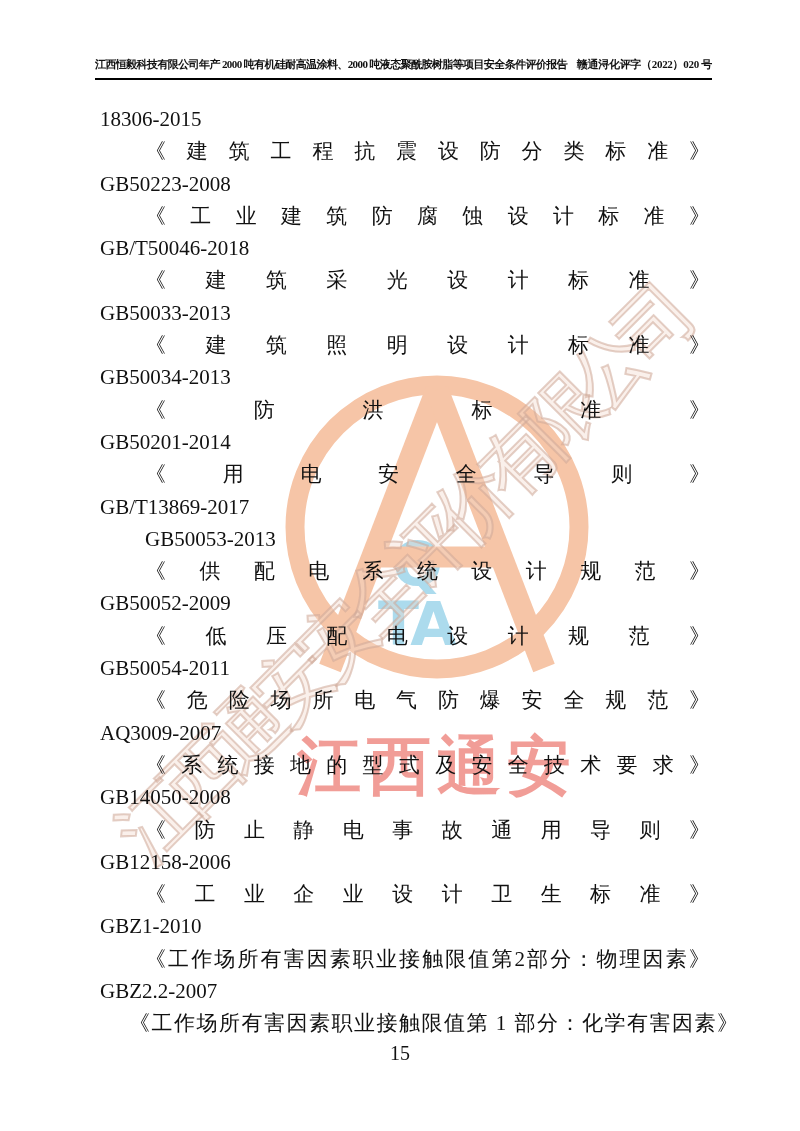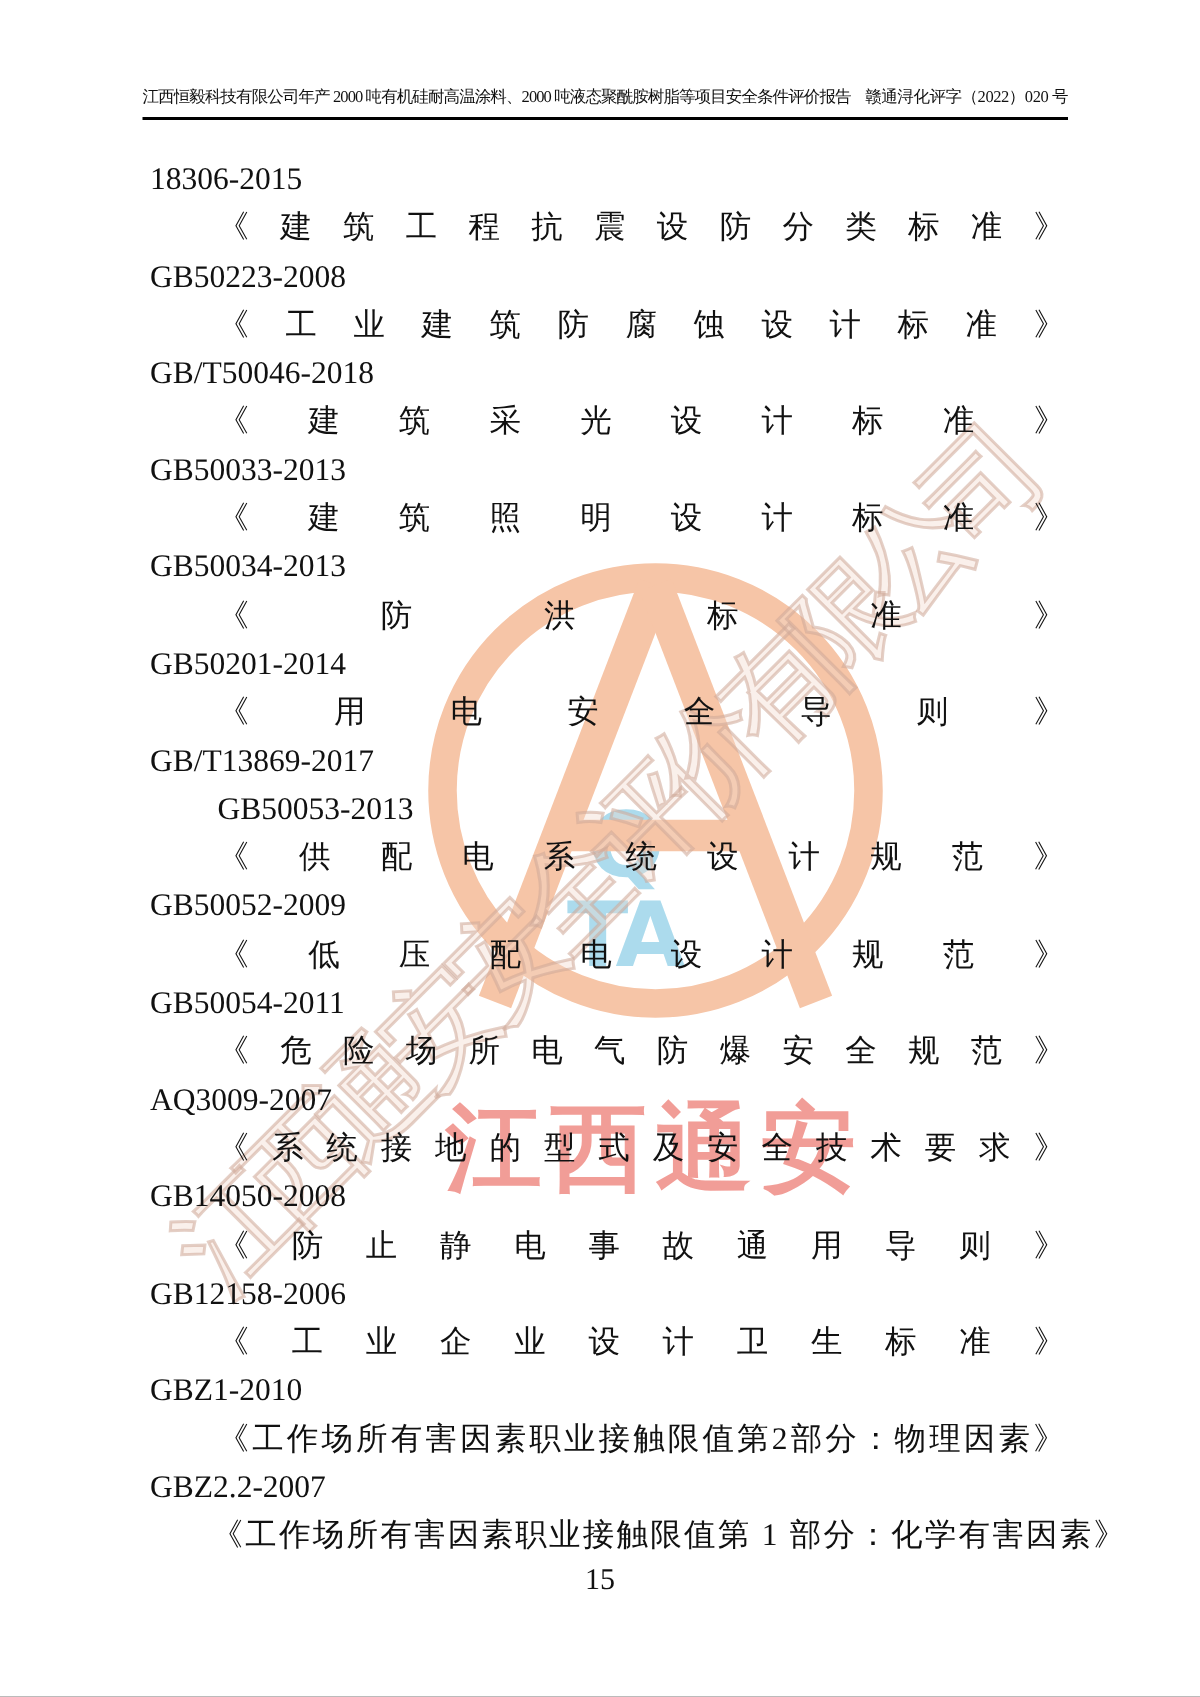--- a/index.html
+++ b/index.html
@@ -38,34 +38,34 @@
     color:var(--red,rgba(233,95,85,0.78));opacity:0.78;
     font-family:"DejaVu Sans","Liberation Sans",sans-serif;
   }
   
   .header{
     position:absolute;left:95px;top:57px;width:617px;z-index:2;
     border-bottom:2px solid #000;padding-bottom:6px;
   }
   .header-inner{
     display:flex;justify-content:space-between;align-items:flex-start;
-    font-size:11px;font-weight:normal;white-space:nowrap;gap:8px;
+    font-size:11px;font-weight:bold;white-space:nowrap;gap:8px;
   }
   .header-left{letter-spacing:-0.6px;}
   .header-right{letter-spacing:-0.3px;}
   
   .content{
     position:absolute;left:100px;top:103px;width:610px;z-index:1;
   }
   .line{
     height:32.3px;line-height:32.3px;font-size:21px;white-space:nowrap;
   }
   .line.spread{display:flex;justify-content:space-between;margin-left:45px;}
   .line.pair{display:flex;justify-content:space-between;margin-left:45px;}
-  .line.indent{margin-left:41px;letter-spacing:1.5px;}
+  .line.indent{margin-left:29px;letter-spacing:1.5px;}
   
   .page-number{
     position:absolute;left:0;top:1042px;width:100%;z-index:1;
     text-align:center;font-size:20px;
   }
 </style>
 </head>
 <body>
 
 <div class="page">

